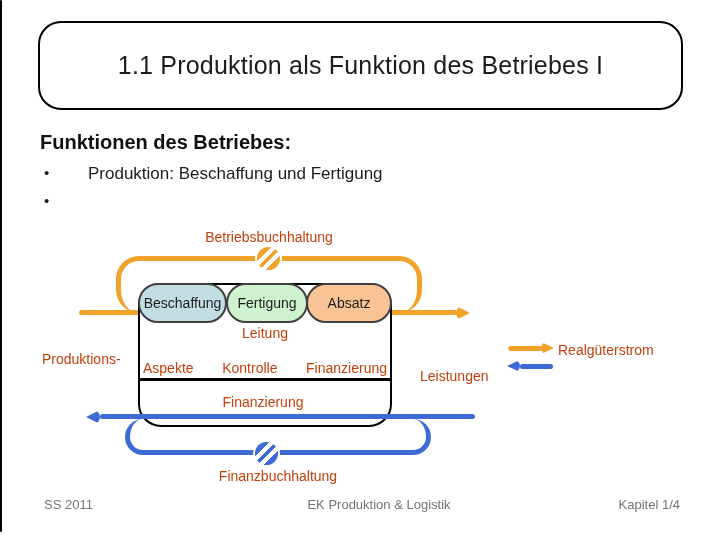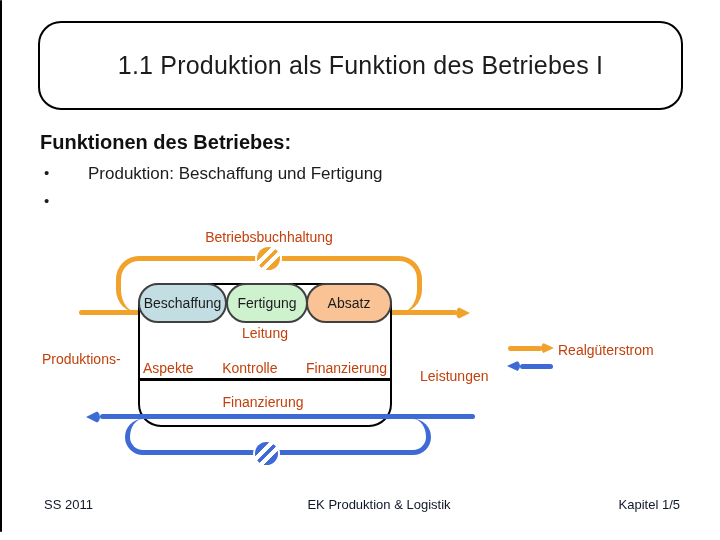--- a/index.html
+++ b/index.html
@@ -59,21 +59,21 @@
   }
   .fb1{left:138px;width:89px;}
   .fb2{left:226px;width:82px;}
   .fb3{left:306px;width:86px;}
   .leitung{left:138px;width:254px;top:325px;}
   .mgmt-row{left:143px;width:244px;top:360px;display:flex;justify-content:space-between;}
   .mgmt-row .lbl{font-size:14px;}
   .thick-line{left:138px;top:378px;width:254px;height:3px;background:#000;}
   .finanzierung{left:138px;width:234px;top:394px;padding-left:8px;}
 
-  .footer{font-size:13px;color:#0f172a;top:497px;white-space:nowrap;}
+  .footer{font-size:13px;color:#737373;top:497px;white-space:nowrap;}
 </style>
 </head>
 <body>
 
 <div class="slide">
 
   <div class="abs left-edge"></div>
 
   <div class="abs title-box">
     <div class="title-text">1.1 Produktion als Funktion des Betriebes I</div>
@@ -118,30 +118,31 @@
 
   <div class="abs thick-line"></div>
 
   <div class="abs lbl centered finanzierung">Finanzierung</div>
 
   <div class="abs hline blue-line" style="left: 100px; top: 414px; width: 375px; background-color: rgb(61, 106, 213);"></div>
   <div class="abs arrow-left" style="left: 86px; top: 410px; border-right-color: rgb(61, 106, 213);"></div>
   <div class="abs blue-loop" style="border-color: rgb(61, 106, 213);"></div>
   <div class="abs node-circle" style="left: 255px; top: 442px; background-color: rgb(61, 106, 213);"></div>
 
+  <div class="abs lbl centered" style="left:125px;width:306px;top:468px;">Finanzbuchhaltung</div>
 
   <div class="abs lbl" style="left:42px;top:349px;line-height:21px;">
     <div>Produktions-</div>
   </div>
   <div class="abs lbl" style="left:420px;top:356px;margin-top:12px;">Leistungen</div>
 
   <div class="abs hline orange-line" style="left: 508px; top: 346px; width: 34px; background-color: rgb(240, 162, 43);"></div>
   <div class="abs arrow-right sm" style="left: 541px; top: 342px; border-left-color: rgb(240, 162, 43);"></div>
   <div class="abs lbl" style="left:558px;top:342px;">Realgüterstrom</div>
 
   <div class="abs hline blue-line" style="left: 520px; top: 364px; width: 33px; background-color: rgb(61, 106, 213);"></div>
   <div class="abs arrow-left sm" style="left: 507px; top: 360px; border-right-color: rgb(61, 106, 213);"></div>
 
   <div class="abs footer" style="left:44px;">SS 2011</div>
   <div class="abs footer centered" style="left:0;width:720px;margin-left:19px;">EK Produktion &amp; Logistik</div>
-  <div class="abs footer" style="left:560px;width:120px;text-align:right;">Kapitel 1/5</div>
+  <div class="abs footer" style="left:560px;width:120px;text-align:right;">Kapitel 1/4</div>
 
 </div>
 
 </body></html>

